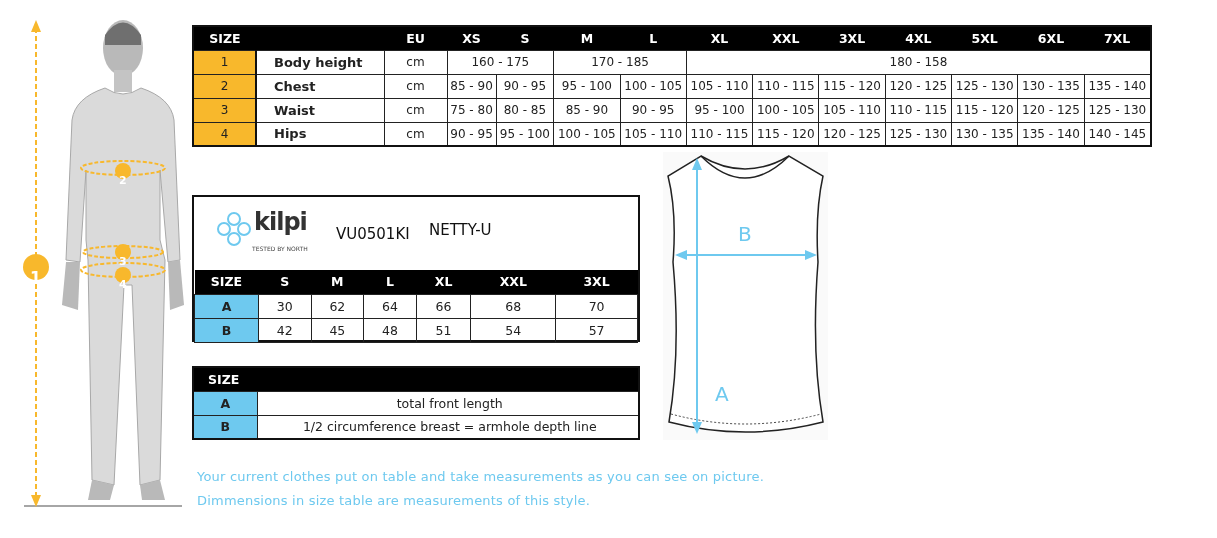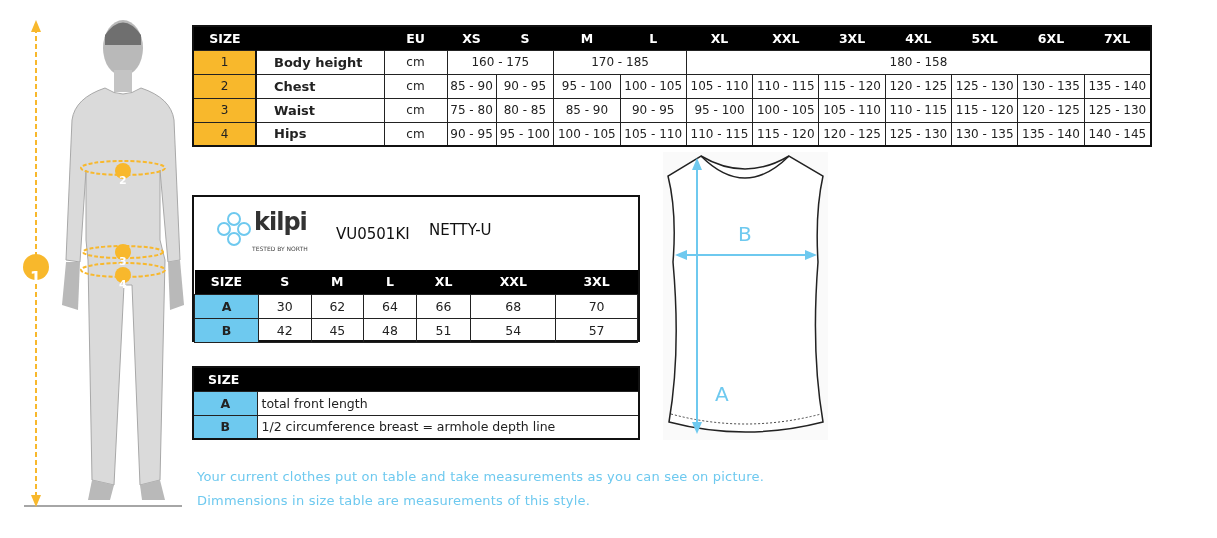--- a/index.html
+++ b/index.html
@@ -18,21 +18,21 @@
   
   #prod-box { left: 192px; top: 195px; width: 448px; height: 147px; border: 2px solid #111; }
   #prod-head { height: 73px; position: relative; }
   #prod-table { width: 100%; font-size: 12.5px; }
   #prod-table th { background: #000; color: #fff; height: 24px; font-weight: bold; }
   #prod-table td { height: 24px; border: 1px solid #222; text-align: center; }
   #prod-table td.key { background: #6ec9ef; font-weight: bold; width: 64px; }
   
   #legend { left: 192px; top: 366px; width: 448px; border: 2px solid #111; font-size: 12.5px; }
   #legend th { background: #000; color: #fff; height: 24px; text-align: left; padding-left: 14px; font-weight: bold; }
-  #legend td { height: 24px; border: 1px solid #222; }
+  #legend td { height: 24px; border: 1px solid #222; text-align: center; }
   #legend td.key { background: #6ec9ef; font-weight: bold; text-align: center; width: 64px; }
   #legend td.desc { padding-left: 4px; }
   .note { color: #6ec9ef; font-size: 13px; left: 197px; letter-spacing: 0.2px; }
 </style>
 </head>
 <body>
 
 <div class="abs" style="left:0;top:10px;width:190px;height:520px;">
   <svg width="190" height="520" viewBox="0 0 190 520">
 

